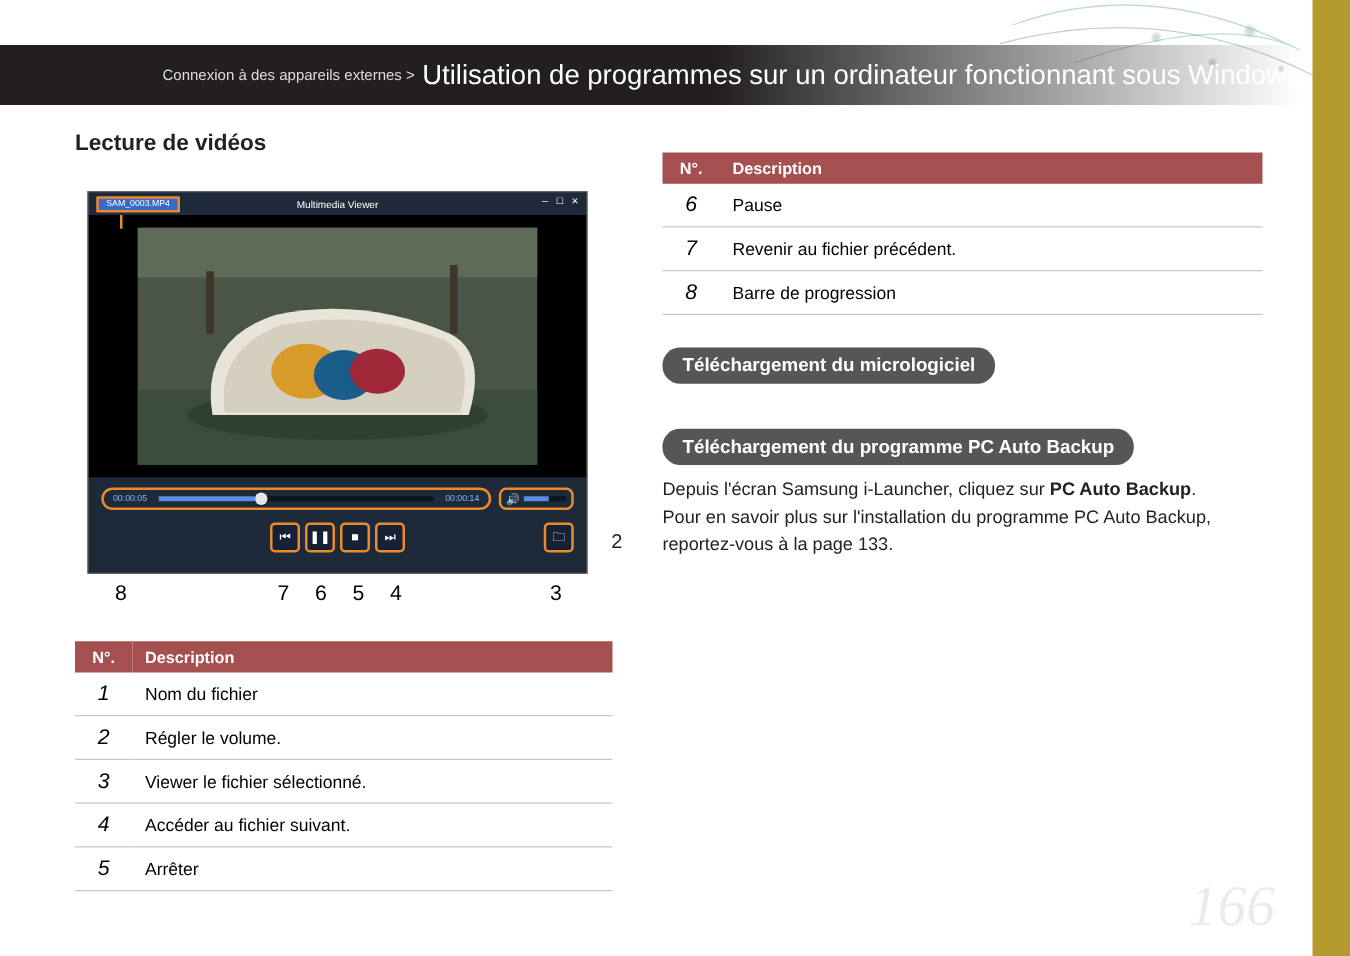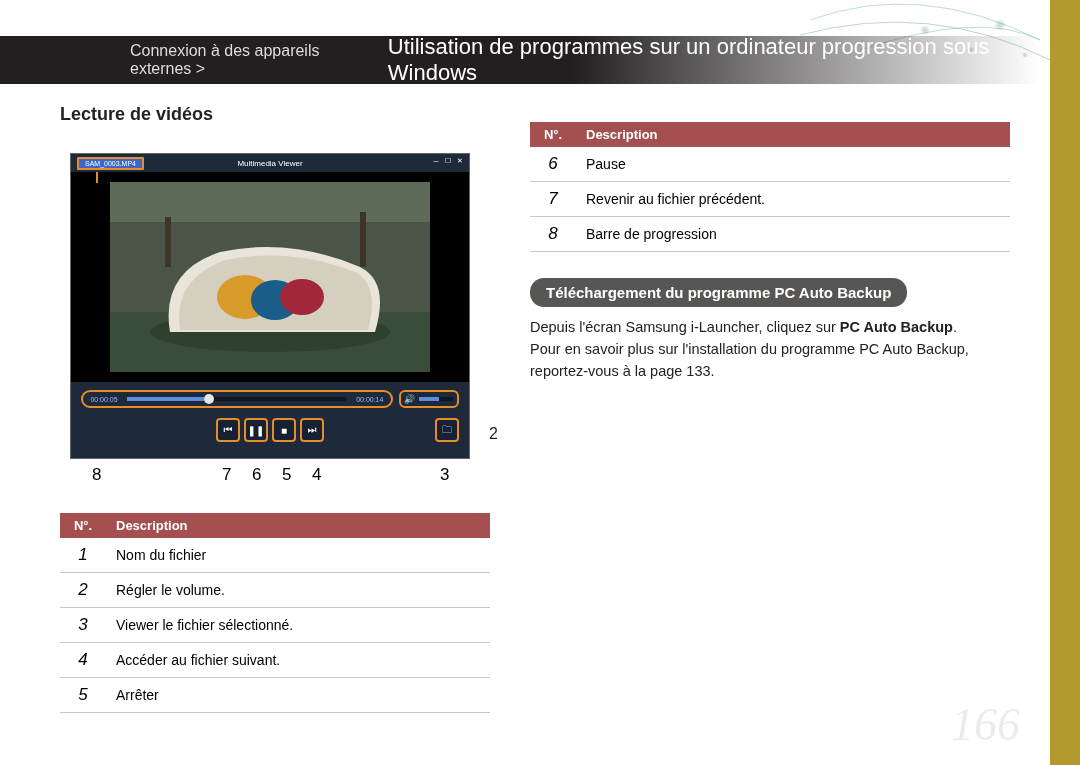--- a/index.html
+++ b/index.html
@@ -6,21 +6,21 @@
   html, body { width: 1080px; height: 765px; font-family: "Segoe UI", Arial, sans-serif; background: #fff; position: relative; overflow: hidden; }
 
   
   .sidebar-strip { position: absolute; right: 0; top: 0; width: 30px; height: 765px; background: #b39a2f; }
 
   
   .swirl { position: absolute; right: 30px; top: 0; width: 250px; height: 110px; pointer-events: none; }
 
   
   .header-bar { position: absolute; left: 0; top: 36px; width: 1040px; height: 48px; background: linear-gradient(90deg, #231f20 0%, #231f20 55%, rgba(35,31,32,0) 100%); display:flex; align-items:center; padding-left:130px; color:#fff; }
-  .breadcrumb { font-size: 16px; color:#ddd; margin-right:6px; }
+  .breadcrumb { font-size: 12px; color:#ddd; margin-right:6px; }
   .header-title { font-size: 22px; font-weight:400; }
 
   
   .content { position:absolute; top:104px; left:60px; width:980px; display:flex; }
   .col-left { width:460px; padding-right:30px; }
   .col-right { width:490px; padding-left:10px; }
 
   .section-heading { font-size:18px; font-weight:600; color:#222; margin-bottom:8px; }
 
   
@@ -81,21 +81,21 @@
   <path d="M 10 20 Q 120 -20 240 40 Q 180 10 60 50" fill="none" stroke="#7fb8b8" stroke-width="1" opacity="0.5"></path>
   <path d="M 0 35 Q 130 0 250 60" fill="none" stroke="#5a9090" stroke-width="1" opacity="0.4"></path>
   <circle cx="200" cy="25" r="6" fill="url(#g1)"></circle>
   <circle cx="170" cy="50" r="4" fill="url(#g1)"></circle>
   <circle cx="125" cy="30" r="5" fill="url(#g1)"></circle>
   <circle cx="225" cy="55" r="3" fill="url(#g1)"></circle>
 </svg>
 
 <div class="header-bar">
   <span class="breadcrumb">Connexion à des appareils externes &gt;</span>
-  <span class="header-title">Utilisation de programmes sur un ordinateur progression sous Windows</span>
+  <span class="header-title">Utilisation de programmes sur un ordinateur fonctionnant sous Windows</span>
 </div>
 
 <div class="content">
 
   <div class="col-left">
     <div class="section-heading">Lecture de vidéos</div>
 
     <div class="viewer-wrap">
       <div class="callout" style="left:22px; top:0;">1</div>
       <div class="callout-line" style="left:26px; top:18px; width:2px; height:12px;"></div>
@@ -223,20 +223,21 @@
             <td class="num">7</td>
             <td>Revenir au fichier précédent.</td>
           </tr>
         <tr>
             <td class="num">8</td>
             <td>Barre de progression</td>
           </tr>
       </tbody>
     </table>
 
+    <div class="pill">Téléchargement du micrologiciel</div>
 
     <div class="pill">Téléchargement du programme PC Auto Backup</div>
     <p class="body-text">
       <span>Depuis l'écran Samsung i-Launcher, cliquez sur </span><b>PC Auto Backup</b><span>.</span><br>
       <span>Pour en savoir plus sur l'installation du programme PC Auto Backup, reportez-vous à la page 133.</span>
     </p>
   </div>
 </div>
 
 <div class="page-num">166</div>

